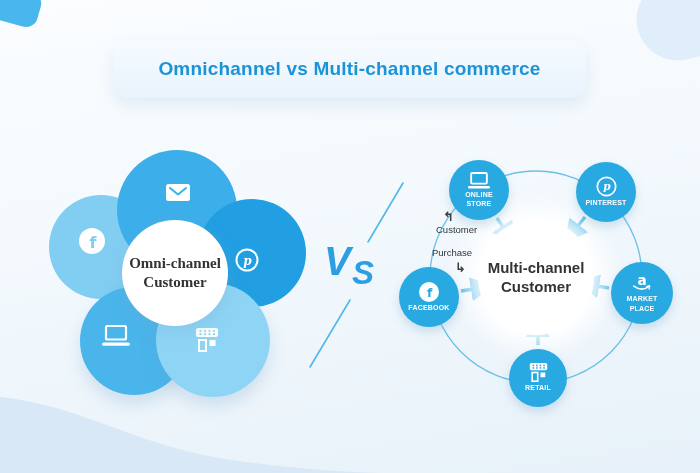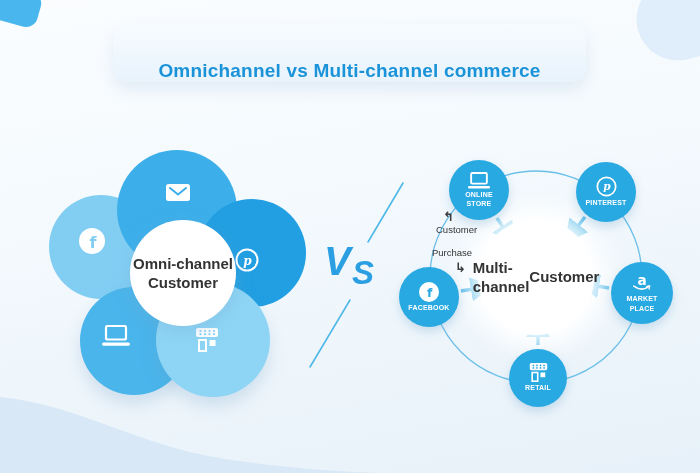--- a/index.html
+++ b/index.html
@@ -8,55 +8,55 @@
          background:linear-gradient(170deg,#FBFDFF 0%,#F3F9FD 45%,#E7F1F9 100%);}
 
   
   .decor-top-left{position:absolute;left:-8px;top:-12px;width:48px;height:36px;
       background:#49B6EE;border-radius:12px;transform:rotate(16deg);}
   .decor-top-right{position:absolute;left:636px;top:-26px;width:118px;height:82px;
       background:#DFEEFA;border-radius:42px;transform:rotate(-14deg);}
   .wave{position:absolute;left:0;bottom:0;}
 
   
-  .banner{position:absolute;left:113px;top:24px;width:473px;height:58px;
+  .banner{position:absolute;left:113px;top:40px;width:473px;height:58px;
       background:linear-gradient(180deg,#F7FBFF 0%,#E8F3FC 100%);
       border-radius:15px;box-shadow:0 7px 16px rgba(120,160,205,.18);
-      display:flex;align-items:flex-end;justify-content:center;}
+      display:flex;align-items:center;justify-content:center;}
   .banner-text{font-size:19px;font-weight:bold;color:#1B93D8;letter-spacing:.2px;}
 
   
   .flower{position:absolute;left:40px;top:145px;width:270px;height:255px;}
   .petal{position:absolute;border-radius:50%;}
   .petal .icn{position:absolute;}
   .petal-top{left:77px;top:5px;width:120px;height:120px;background:#3CAFEA;}
   .petal-left{left:9px;top:50px;width:104px;height:104px;background:#82CEF3;}
   .petal-right{left:158px;top:54px;width:108px;height:108px;background:#219FE2;}
   .petal-bl{left:40px;top:142px;width:108px;height:108px;background:#49B5EB;
       box-shadow:0 9px 16px rgba(110,160,200,.25);}
   .petal-br{left:116px;top:138px;width:114px;height:114px;background:#8ED5F5;
       box-shadow:0 9px 16px rgba(110,160,200,.25);}
-  .flower-center{position:absolute;left:90px;top:75px;width:106px;height:106px;
+  .flower-center{position:absolute;left:82px;top:75px;width:106px;height:106px;
       border-radius:50%;background:#fff;box-shadow:0 6px 18px rgba(120,165,205,.30);
-      display:flex;flex-direction:column;align-items:center;justify-content:center;}
+      display:flex;flex-direction:column;align-items:center;justify-content:center;font-family:Liberation Serif, serif;}
   .center-text{font-size:15px;font-weight:bold;color:#333;line-height:1.3;}
 
   
   .vs-lines{position:absolute;left:300px;top:170px;}
   .vs-v{position:absolute;left:324px;top:241px;font-size:40px;line-height:1;
       font-weight:800;font-style:italic;color:#2B9FE2;}
   .vs-s{position:absolute;left:352px;top:256px;font-size:33px;line-height:1;
       font-weight:800;font-style:italic;color:#2B9FE2;}
 
   
   .ringwrap{position:absolute;left:396px;top:137px;width:280px;height:280px;}
   .ring-svg{position:absolute;left:0;top:0;}
   .ring-center{position:absolute;left:82px;top:82px;width:116px;height:116px;
       border-radius:50%;background:#fff;box-shadow:0 0 22px 14px rgba(255,255,255,.92);
-      display:flex;flex-direction:row;align-items:center;justify-content:center;}
+      display:flex;flex-direction:column;align-items:center;justify-content:center;text-align:center;}
   .node{position:absolute;border-radius:50%;background:#29A9E2;color:#fff;
       display:flex;flex-direction:column;align-items:center;justify-content:center;
       gap:1px;box-shadow:0 5px 10px rgba(90,150,195,.25);}
   .node-online{left:53px;top:23px;width:60px;height:60px;}
   .node-pinterest{left:180px;top:25px;width:60px;height:60px;}
   .node-facebook{left:3px;top:130px;width:60px;height:60px;}
   .node-market{left:215px;top:125px;width:62px;height:62px;}
   .node-retail{left:113px;top:212px;width:58px;height:58px;}
   .node-label{font-size:7px;font-weight:bold;text-align:center;line-height:1.3;
       letter-spacing:.2px;width:46px;}

